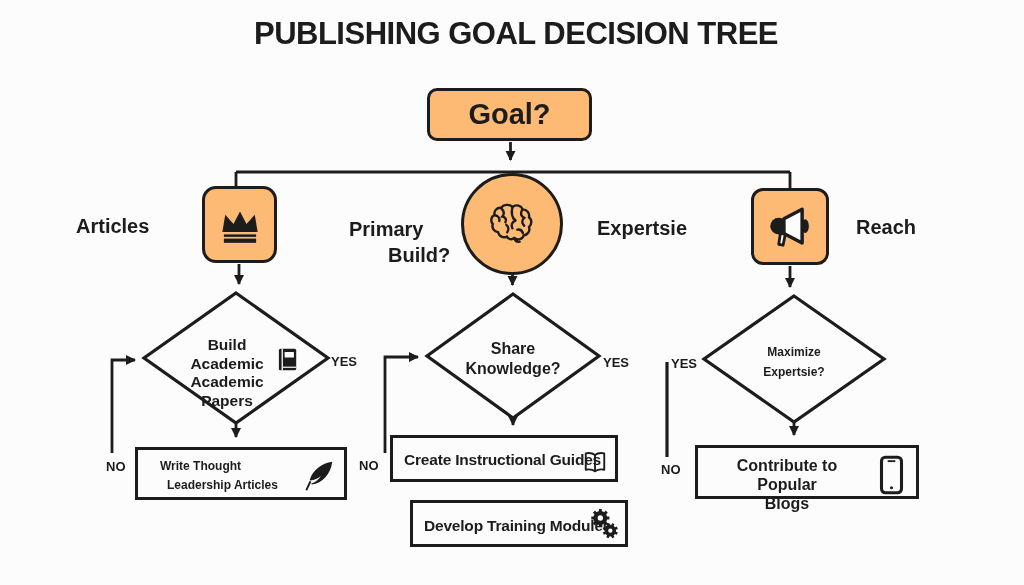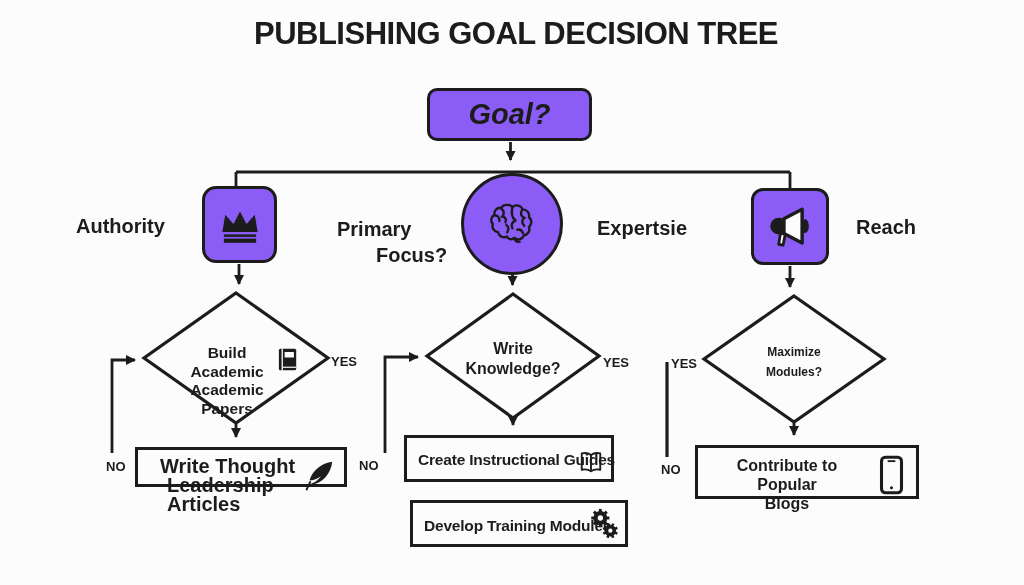--- a/index.html
+++ b/index.html
@@ -7,49 +7,49 @@
     position:relative;width:1024px;height:585px;margin:0 auto;
     background:#fcfcfc;overflow:hidden;
     font-family:"Liberation Sans","DejaVu Sans",sans-serif;
     color:#1c1c1c;font-weight:bold;
   }
   .title{
     position:absolute;left:0;right:0;top:16px;text-align:center;
     font-size:31px;letter-spacing:-0.5px;font-weight:bold;padding-left:8px;
   }
   .wires{position:absolute;left:0;top:0;width:1024px;height:585px;}
-  .node{position:absolute;border:3.5px solid #1c1c1c;background:#8b5cf6;
-    display:flex;align-items:center;justify-content:center;box-sizing:border-box;font-style:italic;}
+  .node{position:absolute;border:3.5px solid #1c1c1c;background:#fdba74;
+    display:flex;align-items:center;justify-content:center;box-sizing:border-box;}
   .goal{left:427px;top:88px;width:165px;height:53px;border-radius:10px;font-size:29px;}
   .iconbox{border-radius:14px;}
   .crownbox{left:202px;top:186px;width:75px;height:77px;}
   .brainbox{left:461px;top:173px;width:102px;height:102px;border-radius:50%;}
   .megabox{left:751px;top:188px;width:78px;height:77px;border-radius:12px;}
   .branch-label{position:absolute;font-size:20px;white-space:nowrap;}
   .lbl-authority{left:76px;top:215px;}
-  .lbl-primary{left:337px;top:216px;line-height:26px;}
+  .lbl-primary{left:349px;top:216px;line-height:26px;}
   .lbl-primary .l2{margin-left:39px;}
   .lbl-expertise{left:597px;top:217px;text-align:right;}
   .lbl-reach{left:856px;top:216px;text-align:center;}
   .dtext{position:absolute;text-align:center;}
-  .d1text{left:157px;top:344px;width:140px;font-size:15.5px;line-height:18.5px;}
+  .d1text{left:157px;top:336px;width:140px;font-size:15.5px;line-height:18.5px;}
   .d2text{left:433px;top:339px;width:160px;font-size:16px;line-height:20px;}
   .d3text{left:714px;top:342px;width:160px;font-size:12px;line-height:20px;}
   .tag{position:absolute;font-size:13px;}
   .yes1{left:331px;top:354px;}
   .yes2{left:603px;top:355px;}
   .yes3{left:671px;top:356px;}
   .no1{left:106px;top:459px;}
   .no2{left:359px;top:458px;}
   .no3{left:661px;top:462px;}
   .outbox{position:absolute;border:3px solid #1c1c1c;background:#fcfcfc;box-sizing:border-box;}
-  .box1{left:135px;top:447px;width:212px;height:40px;font-size:20px;line-height:19px;}
+  .box1{left:135px;top:447px;width:212px;height:53px;font-size:12px;line-height:19px;}
   .box1 .txt{position:absolute;left:22px;top:7px;}
   .box1 .l2{margin-left:7px;}
-  .box2{left:404px;top:435px;width:210px;height:47px;padding-left:36px;}
+  .box2{left:390px;top:435px;width:228px;height:47px;padding-left:36px;}
   .box2 .txt{position:absolute;left:11px;top:13px;font-size:15.5px;letter-spacing:-0.2px;white-space:nowrap;}
   .box3{left:410px;top:500px;width:218px;height:47px;}
   .box3 .txt{position:absolute;left:11px;top:14px;font-size:15.5px;letter-spacing:-0.2px;white-space:nowrap;}
   .box4{left:695px;top:445px;width:224px;height:54px;font-size:16px;line-height:19px;}
   .box4 .txt{position:absolute;left:9px;top:8px;width:160px;text-align:center;}
   .oicon{position:absolute;}
   .dicon{position:absolute;left:274px;top:346px;}
 </style>
 </head>
 <body>
@@ -83,24 +83,24 @@
       <polygon points="236,293 328,358 236,423 144,358"></polygon>
       <polygon points="513,294 599,356 513,418 427,356"></polygon>
       <polygon points="794,296 884,359 794,422 704,359"></polygon>
     </g>
   </svg>
 
   <div class="node goal">
     <span>Goal?</span>
   </div>
 
-  <div class="branch-label lbl-authority">Authority</div>
+  <div class="branch-label lbl-authority">Articles</div>
   <div class="branch-label lbl-primary">
     <div>Primary</div>
-    <div class="l2">Focus?</div>
+    <div class="l2">Build?</div>
   </div>
   <div class="branch-label lbl-expertise">Expertsie</div>
   <div class="branch-label lbl-reach">Reach</div>
 
   <div class="node iconbox crownbox">
     <svg width="46" height="42" viewBox="0 0 24 21">
       <path fill="#1c1c1c" d="M2.8 14.2 L4.3 5.2 L8.6 10 L12 3.4 L15.4 10 L19.7 5.2 L21.2 14.2 Z"></path>
       <rect fill="#1c1c1c" x="3.6" y="15.4" width="16.8" height="1.3"></rect>
       <rect fill="#1c1c1c" x="3.6" y="17.6" width="16.8" height="2.2"></rect>
     </svg>
@@ -138,27 +138,27 @@
     <div>Papers</div>
   </div>
   <svg class="dicon" width="26" height="27" viewBox="0 0 24 24">
     <rect x="4.5" y="2" width="16" height="20" rx="1.5" fill="#1c1c1c"></rect>
     <rect x="7" y="2" width="1.2" height="20" fill="#fcfcfc"></rect>
     <rect x="9.8" y="5" width="8.6" height="5.2" rx="0.6" fill="#fcfcfc"></rect>
     <rect x="8.2" y="18.6" width="12.3" height="1.1" fill="#fcfcfc"></rect>
   </svg>
 
   <div class="dtext d2text">
-    <div>Write</div>
+    <div>Share</div>
     <div>Knowledge?</div>
   </div>
 
   <div class="dtext d3text">
     <div>Maximize</div>
-    <div>Modules?</div>
+    <div>Expertsie?</div>
   </div>
 
   <div class="tag yes1">YES</div>
   <div class="tag yes2">YES</div>
   <div class="tag yes3">YES</div>
   <div class="tag no1">NO</div>
   <div class="tag no2">NO</div>
   <div class="tag no3">NO</div>
 
   <div class="outbox box1">

